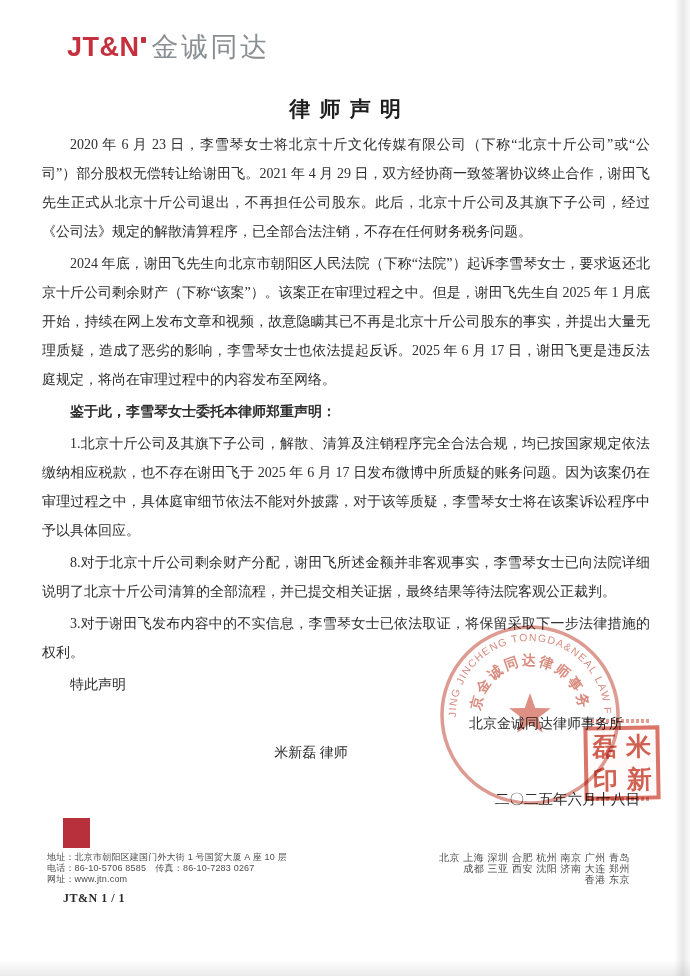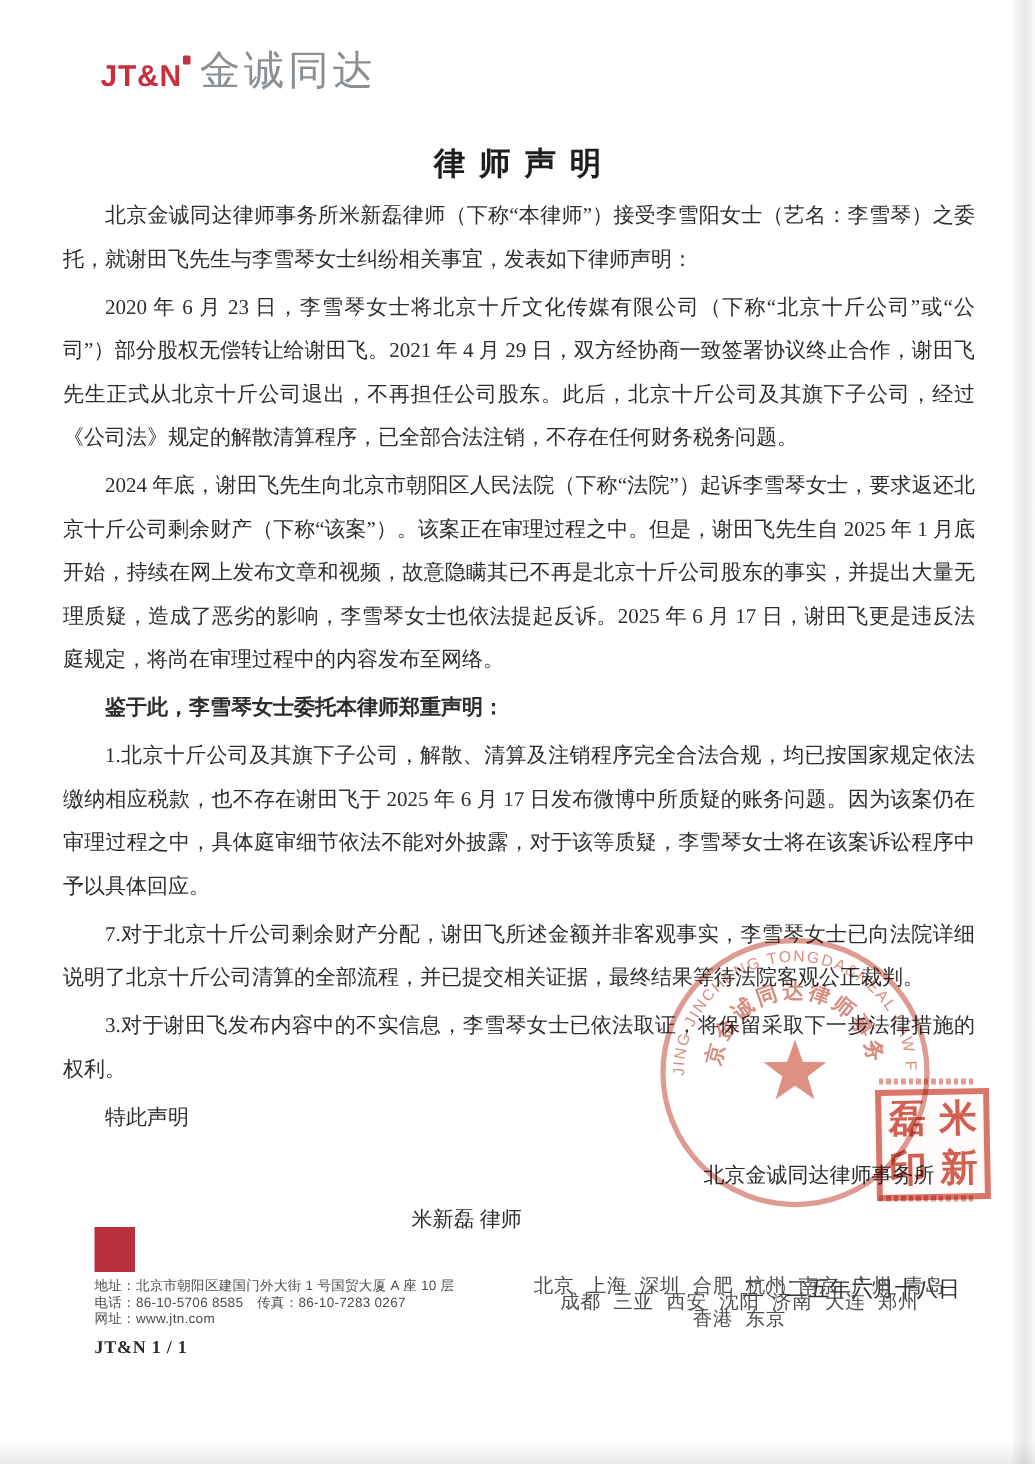--- a/index.html
+++ b/index.html
@@ -10,21 +10,21 @@
   }
   
   .scan-edge-right{position:absolute;top:0;right:0;width:16px;height:100%;
     background:linear-gradient(to right,rgba(0,0,0,0) 0%,rgba(110,110,110,0.16) 55%,rgba(150,150,150,0.05) 100%);}
   .scan-edge-bottom{position:absolute;left:0;bottom:0;width:100%;height:16px;
     background:linear-gradient(to bottom,rgba(0,0,0,0) 0%,rgba(110,110,110,0.14) 100%);}
 
   
   .logo{position:absolute;left:67px;top:33px;display:flex;align-items:flex-end;
     font-family:"Liberation Sans","DejaVu Sans",sans-serif;}
-  .logo-latin{font-size:20px;font-weight:bold;color:#c5303f;letter-spacing:0.5px;line-height:1;text-align:right;}
+  .logo-latin{font-size:27px;font-weight:bold;color:#c5303f;letter-spacing:0.5px;line-height:1;text-align:right;}
   .logo-mark{width:5px;height:6px;background:#c5303f;margin:0 2px 18px 1px;border-radius:1px;}
   .logo-cn{font-size:27px;color:#8a8f93;letter-spacing:2.5px;line-height:1.05;margin-left:4px;}
 
   
   .doc{padding:94px 40px 0 42px;font-size:14px;line-height:29px;text-align:justify;}
   .title{font-size:21px;font-weight:bold;text-align:center;letter-spacing:2px;
     margin:0 0 6px 0;line-height:30px;color:#1e1e1e;}
   .para{margin:0 0 3px 0;text-indent:2em;}
   .emphasis{margin:0 0 3px 0;text-indent:2em;font-weight:bold;}
   .closing{margin:0;text-indent:2em;}
@@ -44,52 +44,51 @@
     background:rgba(255,240,237,0.25);}
   .seal-square span{display:flex;align-items:center;justify-content:center;
     font-size:25px;font-weight:bold;color:rgba(200,68,52,0.85);line-height:1;}
   .seal-microtext{position:absolute;left:586px;width:64px;height:4px;
     background:repeating-linear-gradient(to right,rgba(205,74,58,0.55) 0 3px,rgba(255,255,255,0) 3px 5px);
     mix-blend-mode:multiply;}
   .seal-microtext.top{top:719px;} .seal-microtext.bot{top:797px;}
 
   
   .footer-square{position:absolute;left:63px;top:818px;width:27px;height:30px;background:#b8303c;}
-  .footer-left{position:absolute;left:63px;top:852px;
+  .footer-left{position:absolute;left:47px;top:852px;
     font-family:"Liberation Sans","DejaVu Sans",sans-serif;
     font-size:9px;line-height:11px;color:#4c4c4c;letter-spacing:0.2px;}
   .footer-pagemarker{position:absolute;left:63px;top:891px;
     font-family:"Liberation Serif","DejaVu Serif",serif;
     font-size:12px;font-weight:bold;color:#2a2a2a;letter-spacing:0.5px;text-align:right;}
-  .footer-cities{position:absolute;right:60px;top:852px;text-align:center;
-    font-family:Liberation Mono, monospace;
-    font-size:13px;line-height:11px;color:#4c4c4c;letter-spacing:0.5px;}
+  .footer-cities{position:absolute;right:60px;top:852px;text-align:right;
+    font-family:Liberation Sans, sans-serif;
+    font-size:10px;line-height:11px;color:#4c4c4c;letter-spacing:0.5px;}
 </style>
 </head>
 <body>
 
 <div class="page">
 
   <div class="logo">
     <span class="logo-latin">JT&amp;N</span>
     <span class="logo-mark"></span>
     <span class="logo-cn">金诚同达</span>
   </div>
 
   <div class="doc">
     <h1 class="title">律 师 声 明</h1>
 
-    <p class="para">北京金诚同达律师事务所米新磊律师（下称“本律师”）接受李雪阳女士（艺名：李雪琴）之委托，就谢田飞先生与李雪琴女士纠纷相关事宜，发表如下律师声明：</p>
     <p class="para">2020 年 6 月 23 日，李雪琴女士将北京十斤文化传媒有限公司（下称“北京十斤公司”或“公司”）部分股权无偿转让给谢田飞。2021 年 4 月 29 日，双方经协商一致签署协议终止合作，谢田飞先生正式从北京十斤公司退出，不再担任公司股东。此后，北京十斤公司及其旗下子公司，经过《公司法》规定的解散清算程序，已全部合法注销，不存在任何财务税务问题。</p>
     <p class="para">2024 年底，谢田飞先生向北京市朝阳区人民法院（下称“法院”）起诉李雪琴女士，要求返还北京十斤公司剩余财产（下称“该案”）。该案正在审理过程之中。但是，谢田飞先生自 2025 年 1 月底开始，持续在网上发布文章和视频，故意隐瞒其已不再是北京十斤公司股东的事实，并提出大量无理质疑，造成了恶劣的影响，李雪琴女士也依法提起反诉。2025 年 6 月 17 日，谢田飞更是违反法庭规定，将尚在审理过程中的内容发布至网络。</p>
 
     <p class="emphasis">鉴于此，李雪琴女士委托本律师郑重声明：</p>
 
     <p class="para">1.北京十斤公司及其旗下子公司，解散、清算及注销程序完全合法合规，均已按国家规定依法缴纳相应税款，也不存在谢田飞于 2025 年 6 月 17 日发布微博中所质疑的账务问题。因为该案仍在审理过程之中，具体庭审细节依法不能对外披露，对于该等质疑，李雪琴女士将在该案诉讼程序中予以具体回应。</p>
-    <p class="para">7.对于北京十斤公司剩余财产分配，谢田飞所述金额并非客观事实，李雪琴女士已向法院详细说明了北京十斤公司清算的全部流程，并已提交相关证据，最终结果等待法院客观公正裁判。</p>
+    <p class="para">8.对于北京十斤公司剩余财产分配，谢田飞所述金额并非客观事实，李雪琴女士已向法院详细说明了北京十斤公司清算的全部流程，并已提交相关证据，最终结果等待法院客观公正裁判。</p>
     <p class="para">3.对于谢田飞发布内容中的不实信息，李雪琴女士已依法取证，将保留采取下一步法律措施的权利。</p>
 
     <p class="closing">特此声明</p>
 
     <div class="sig">
       <div class="sig-firm">北京金诚同达律师事务所</div>
       <div class="sig-lawyer">米新磊 律师</div>
       <div class="sig-date">二〇二五年六月十八日</div>
     </div>
   </div>

